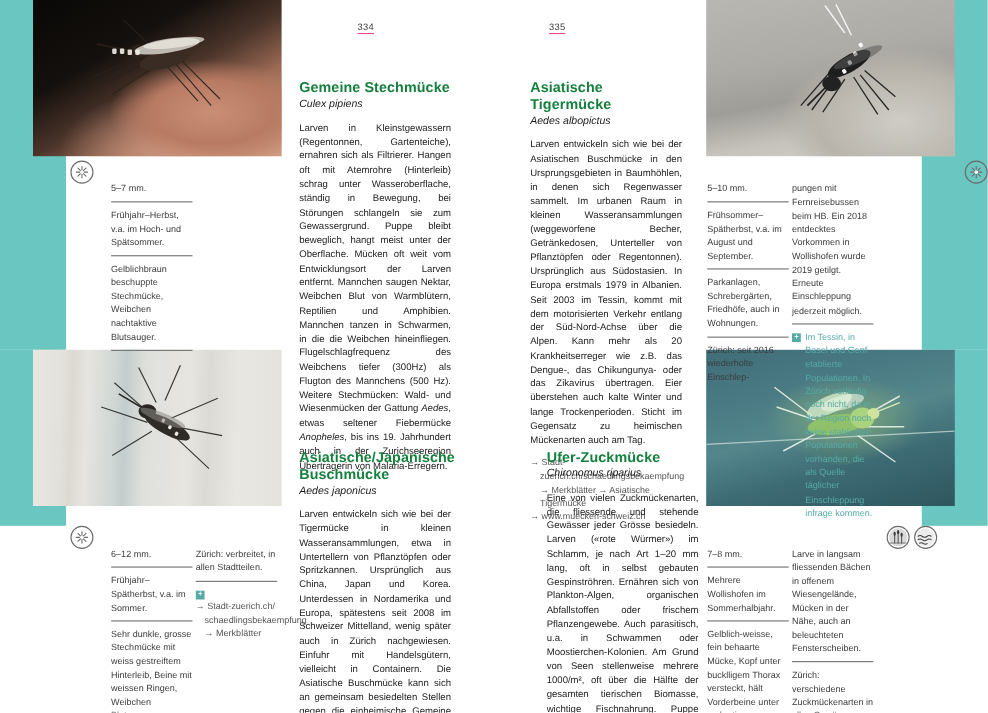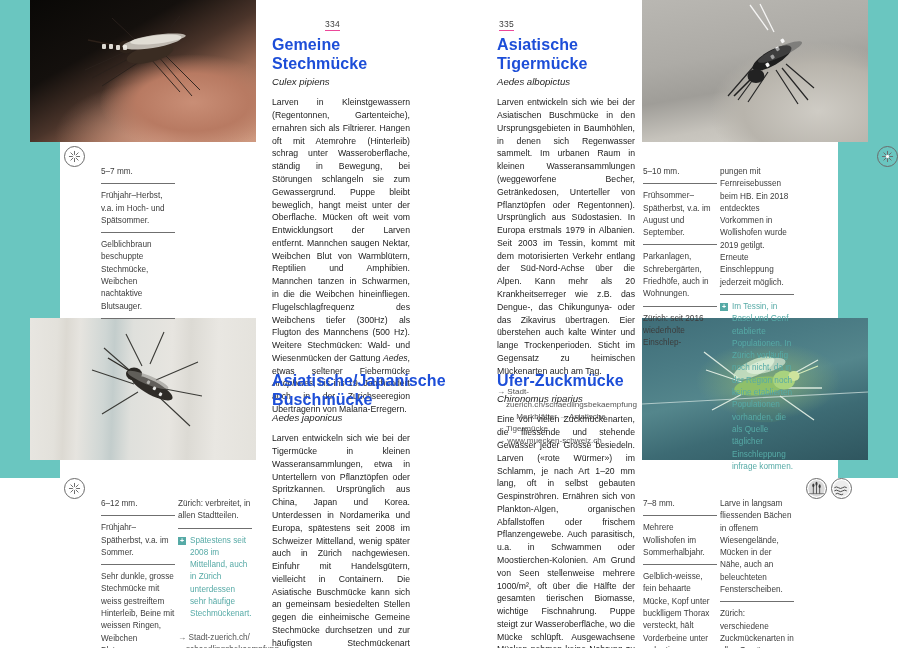--- a/index.html
+++ b/index.html
@@ -68,26 +68,27 @@
     position: absolute;
     font-size: 8.5px;
     color: #3a3a3a;
     letter-spacing: .3px;
     border-bottom: 1px solid #ec4899;
     padding-bottom: 1px;
     line-height: 1;
   }
 
   .entry-title {
-    font-size: 16px;
+    font-size: 13px;
     font-weight: bold;
-    color: #1d4ed8;
+    color: #15803d;
     letter-spacing: .1px;
     line-height: 1.18;
     margin-bottom: 2px;
+    margin-top: 36px;
   }
   .entry-latin {
     font-size: 9.6px;
     font-style: italic;
     color: #1b1b1b;
     line-height: 1.2;
     margin-bottom: 9px;
   }
   .entry-body {
     font-size: 8.7px;
@@ -264,21 +265,21 @@
     </svg>
   </div>
 
   <div class="meta-col" style="left:101px; top:146px;">
     <div class="meta-block">5–7 mm.</div>
     <div class="meta-block">Frühjahr–Herbst, v.a. im Hoch- und Spätsommer.</div>
     <div class="meta-block">Gelblichbraun beschuppte Stechmücke, Weibchen nachtaktive Blutsauger.</div>
   </div>
 
 
-  <div class="col" style="left:497px; top:36px; width:138px;">
+  <div class="col" style="left:482px; top:36px; width:138px;">
     <div class="entry-title">Asiatische Tigermücke</div>
     <div class="entry-latin">Aedes albopictus</div>
     <div class="entry-body">Larven entwickeln sich wie bei der Asiatischen Buschmücke in den Ursprungsgebieten in Baumhöhlen, in denen sich Regenwasser sammelt. Im urbanen Raum in kleinen Wasseransammlungen (weggeworfene Becher, Getränkedosen, Unterteller von Pflanztöpfen oder Regentonnen). Ursprünglich aus Südostasien. In Europa erstmals 1979 in Albanien. Seit 2003 im Tessin, kommt mit dem motorisierten Verkehr entlang der Süd-Nord-Achse über die Alpen. Kann mehr als 20 Krankheitserreger wie z.B. das Dengue-, das Chikungunya- oder das Zikavirus übertragen. Eier überstehen auch kalte Winter und lange Trockenperioden. Sticht im Gegensatz zu heimischen Mückenarten auch am Tag.</div>
     <div class="links">
       <div>→ Stadt-zuerich.ch/schaedlingsbekaempfung → Merkblätter → Asiatische Tigermücke</div>
       <div>→ www.muecken-schweiz.ch</div>
     </div>
   </div>
 
   <div class="sym" style="left:877px; top:146px;">
@@ -330,21 +331,20 @@
     <div class="meta-block">6–12 mm.</div>
     <div class="meta-block">Frühjahr–Spätherbst, v.a. im Sommer.</div>
     <div class="meta-block">Sehr dunkle, grosse Stechmücke mit weiss gestreiftem Hinterleib, Beine mit weissen Ringen, Weibchen Blutsauger.</div>
 
   </div>
 
   <div class="meta-col" style="left:178px; top:478px;">
     <div class="meta-block">Zürich: verbreitet, in allen Stadtteilen.</div>
     <div class="meta-block teal">
       <span class="tmark">+</span>
-      <span>Spätestens seit 2008 im Mittelland, auch in Zürich unterdessen sehr häufige Stechmückenart.</span>
     </div>
     <div class="meta-links">
       <div>→ Stadt-zuerich.ch/ schaedlingsbekaempfung → Merkblätter</div>
 
     </div>
   </div>
 
   <div class="col" style="left:497px; top:372px; width:138px;">
     <div class="entry-title">Ufer-Zuckmücke</div>
     <div class="entry-latin">Chironomus riparius</div>

